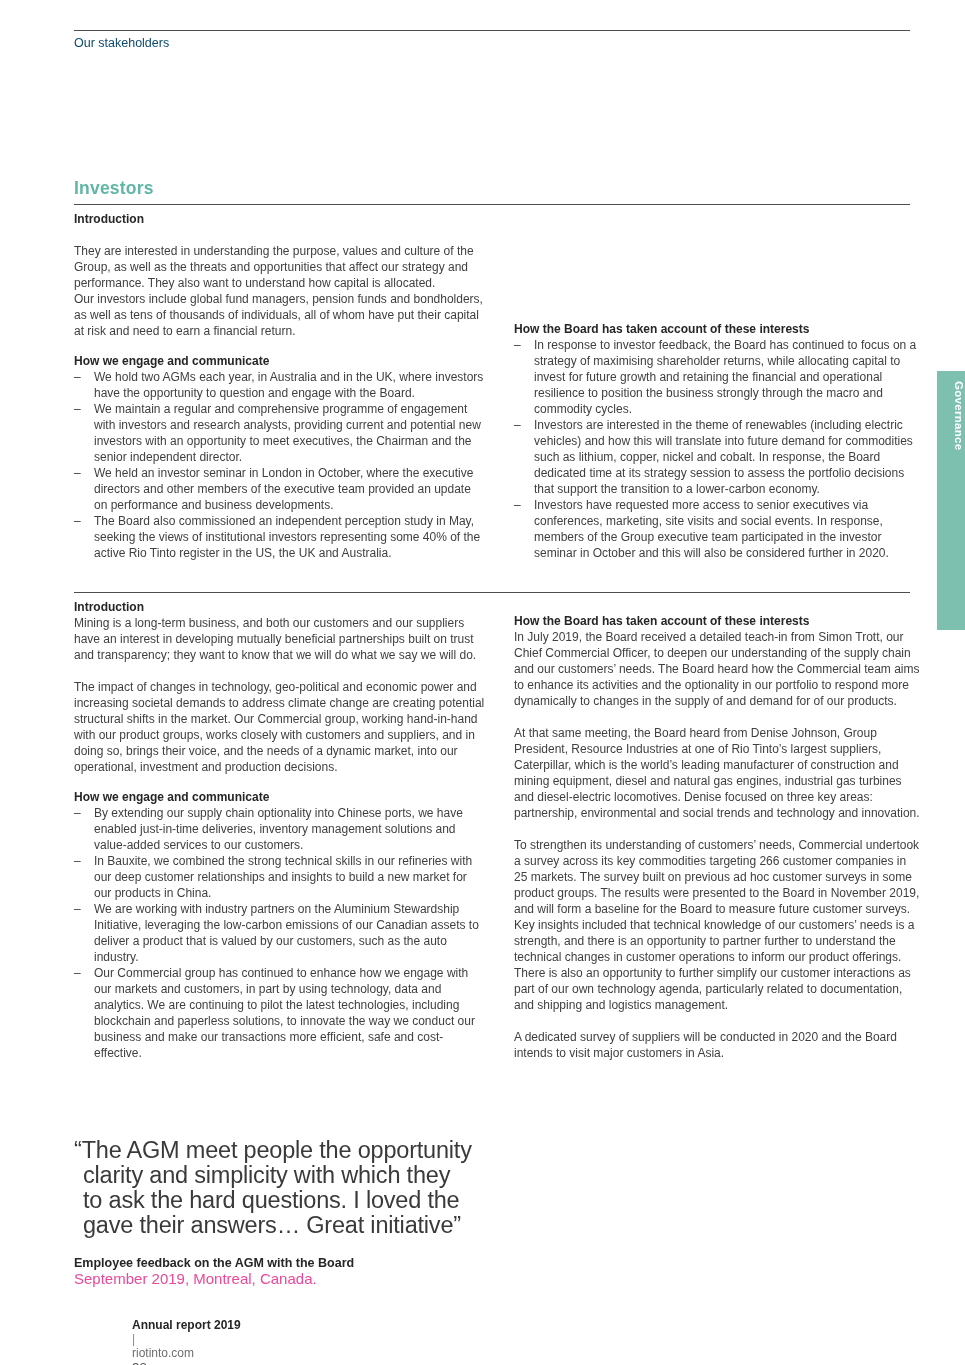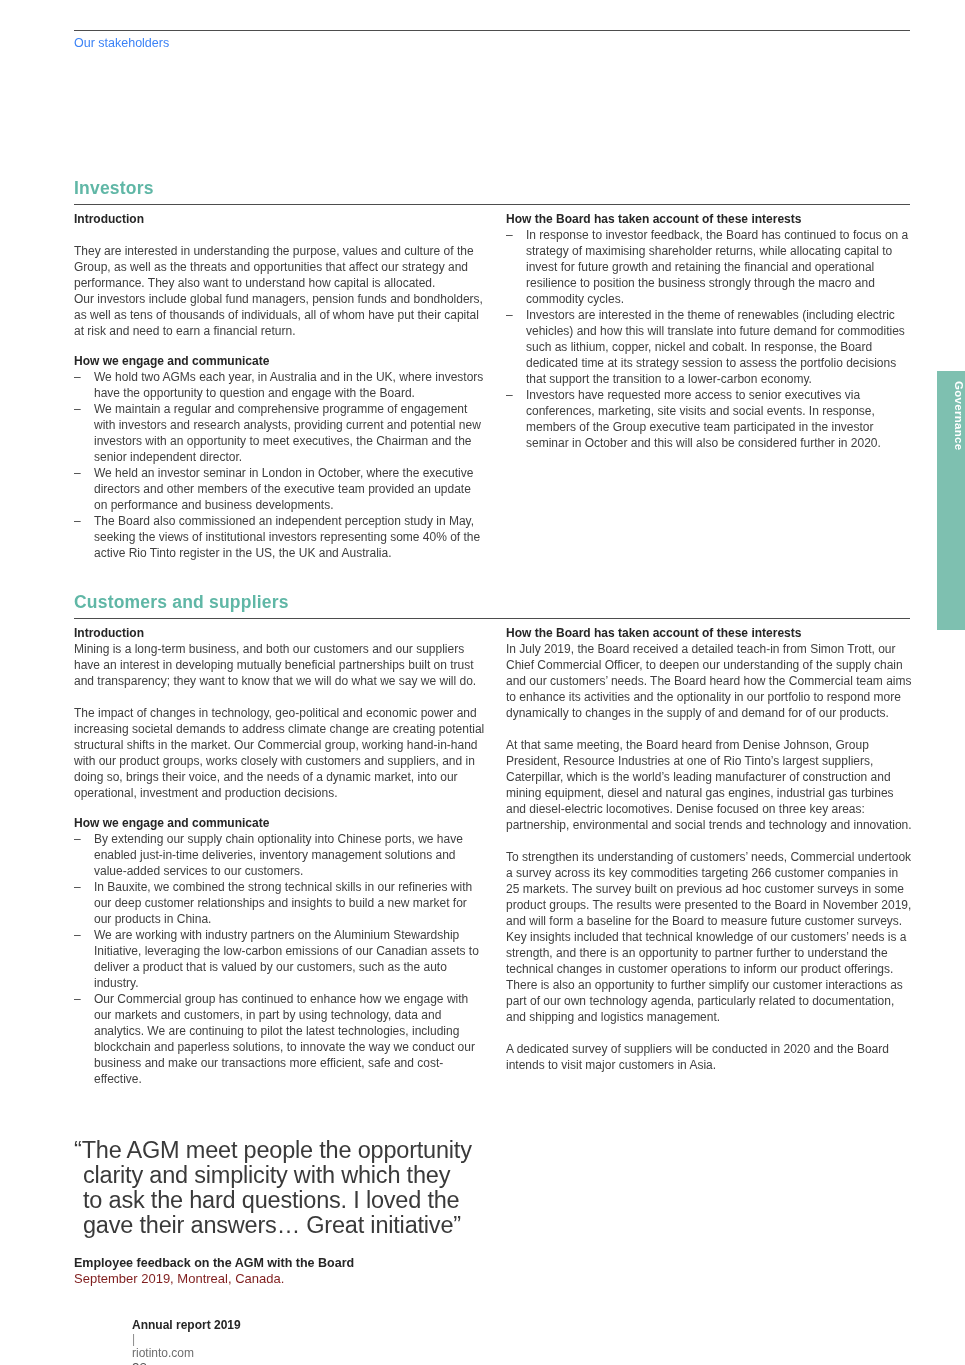--- a/index.html
+++ b/index.html
@@ -3,39 +3,39 @@
 <meta charset="utf-8">
 <style>
   html,body{margin:0;padding:0;background:#e9e9e9;}
   .page{
     position:relative;width:965px;height:1365px;background:#ffffff;
     font-family:"Liberation Sans","DejaVu Sans",sans-serif;color:#3f3f3f;
     overflow:hidden;margin:0 auto;
   }
   .rule{height:1px;background:#4d4d4d;}
   .top-rule{position:absolute;left:74px;top:30px;width:836px;}
-  .eyebrow{position:absolute;left:74px;top:36px;font-size:12.5px;color:#3b82f6;}
+  .eyebrow{position:absolute;left:74px;top:36px;font-size:12.5px;color:#0c4a6e;}
   .section{position:absolute;left:74px;width:836px;}
   .section-title{font-size:17.5px;font-weight:bold;margin:0 0 5px 0;letter-spacing:.2px;}
   .section .title-rule{margin-bottom:6px;}
-  .cols{display:flex;gap:20px;}
+  .cols{display:flex;gap:28px;align-items:flex-end;}
   .col-left{width:412px;flex:0 0 412px;}
   .col-right{width:408px;flex:0 0 408px;}
   .col-heading{font-weight:bold;color:#262626;font-size:12px;line-height:16px;}
   .body-p{margin:0;font-size:12px;line-height:16px;}
   .gap-top{margin-top:16px;}
   .gap-top-sm{margin-top:14px;}
   .bullets{margin:0;padding:0;list-style:none;}
   .bullets li{position:relative;padding-left:20px;font-size:12px;line-height:16px;}
   .bullets li::before{content:"\2013";position:absolute;left:0;top:0;}
   .quote{position:absolute;left:74px;top:1138px;width:430px;color:#3a3a3a;}
   .quote-line{font-size:23.5px;line-height:25px;letter-spacing:-.2px;white-space:nowrap;}
   .quote-line.indent{padding-left:9px;}
   .quote-attr{margin-top:17px;font-weight:bold;font-size:12.5px;line-height:16px;color:#262626;}
-  .quote-attr-detail{font-size:13px;line-height:16px;color:#7f1d1d;}
+  .quote-attr-detail{font-size:15px;line-height:16px;color:#ec4899;}
   .footer{position:absolute;top:1318px;left:74px;width:836px;display:flex;justify-content:space-between;align-items:baseline;font-size:12px;flex-direction:column;}
   .footer .report{font-weight:bold;color:#262626;}
   .footer .sep{color:#8a8a8a;margin:0 4px;font-weight:normal;}
   .footer .site{color:#6e6e6e;}
   .footer .pagenum{color:#555;font-size:13.5px;margin-left:58px;}
   .side-tab{
     position:absolute;right:0;top:371px;width:28px;height:259px;color:#fff;
     writing-mode:vertical-rl;font-size:11.5px;font-weight:bold;letter-spacing:.3px;
     padding-top:10px;box-sizing:border-box;
   }
@@ -69,21 +69,20 @@
         <ul class="bullets">
           <li>In response to investor feedback, the Board has continued to focus on a strategy of maximising shareholder returns, while allocating capital to invest for future growth and retaining the financial and operational resilience to position the business strongly through the macro and commodity cycles.</li>
           <li>Investors are interested in the theme of renewables (including electric vehicles) and how this will translate into future demand for commodities such as lithium, copper, nickel and cobalt. In response, the Board dedicated time at its strategy session to assess the portfolio decisions that support the transition to a lower-carbon economy.</li>
           <li>Investors have requested more access to senior executives via conferences, marketing, site visits and social events. In response, members of the Group executive team participated in the investor seminar in October and this will also be considered further in 2020.</li>
         </ul>
       </div>
     </div>
   </div>
 
   <div class="section" style="top:592px">
-    <h2 class="section-title" style="color:#60b7a6">Customers and suppliers</h2>
     <div class="rule title-rule"></div>
     <div class="cols">
       <div class="col-left">
         <div class="col-heading">Introduction</div>
         <p class="body-p">Mining is a long-term business, and both our customers and our suppliers have an interest in developing mutually beneficial partnerships built on trust and transparency; they want to know that we will do what we say we will do.</p>
         <p class="body-p gap-top">The impact of changes in technology, geo-political and economic power and increasing societal demands to address climate change are creating potential structural shifts in the market. Our Commercial group, working hand-in-hand with our product groups, works closely with customers and suppliers, and in doing so, brings their voice, and the needs of a dynamic market, into our operational, investment and production decisions.</p>
         <div class="col-heading gap-top-sm">How we engage and communicate</div>
         <ul class="bullets">
           <li>By extending our supply chain optionality into Chinese ports, we have enabled just-in-time deliveries, inventory management solutions and value-added services to our customers.</li>
           <li>In Bauxite, we combined the strong technical skills in our refineries with our deep customer relationships and insights to build a new market for our products in China.</li>

